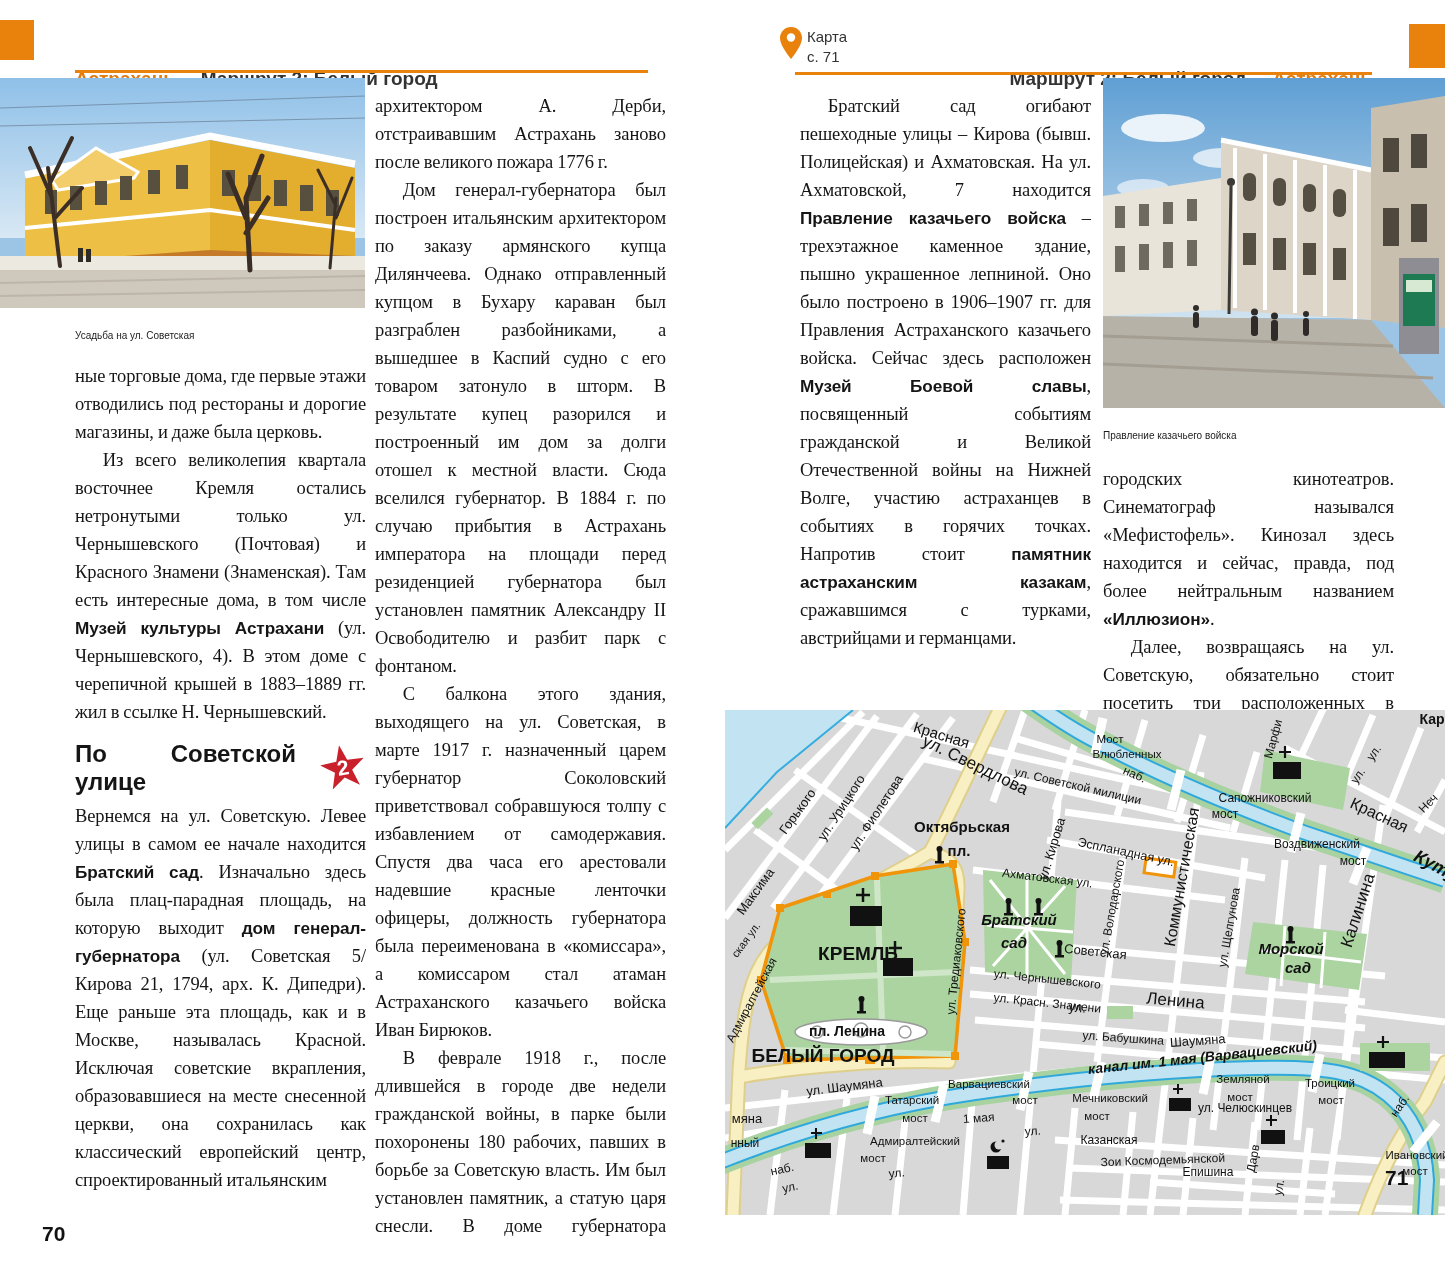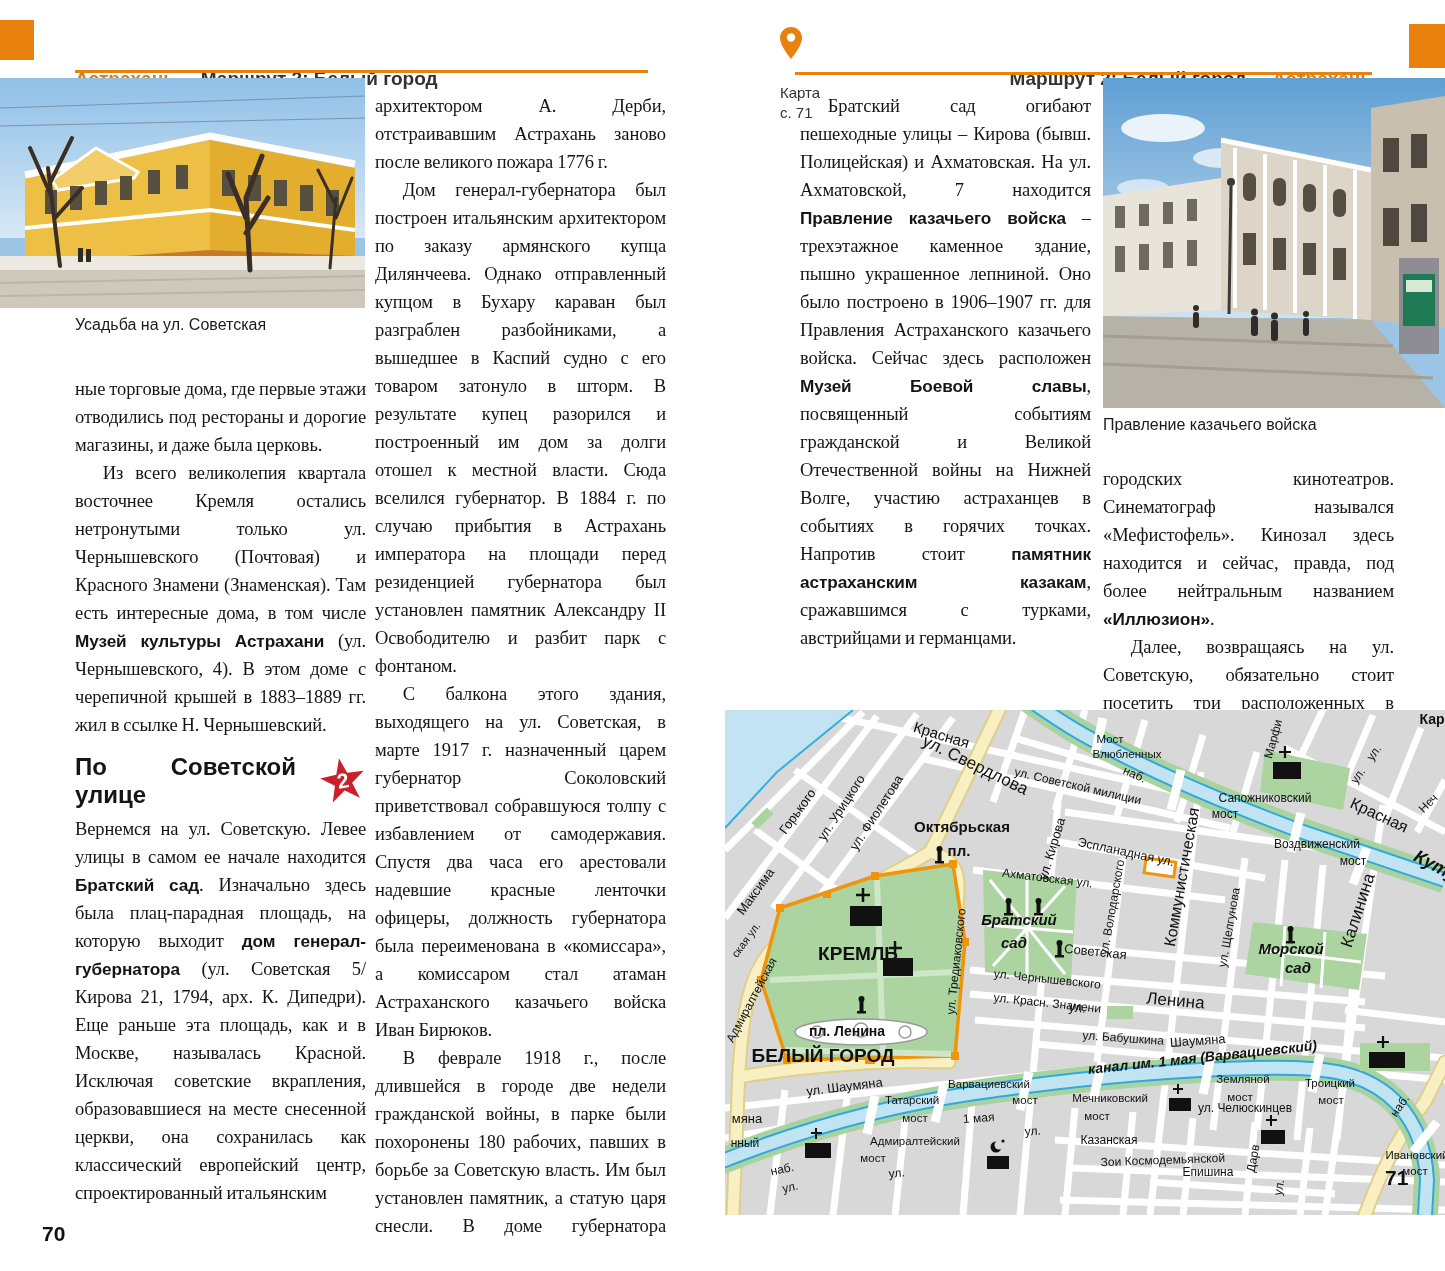--- a/index.html
+++ b/index.html
@@ -6,24 +6,24 @@
   .spread{position:relative;width:1445px;height:1271px;background:#fff;overflow:hidden;
           font-family:"Liberation Serif","DejaVu Serif",serif;color:#151515;}
   .corner{position:absolute;background:#e8820c;}
   .corner.tl{left:0;top:20px;width:34px;height:40px;}
   .corner.tr{right:0;top:24px;width:36px;height:44px;}
   .hdr{position:absolute;display:flex;gap:26px;align-items:baseline;
        font-family:"Liberation Sans",sans-serif;font-weight:700;font-size:19px;margin-top:28px;}
   .hdr .city{color:#e07b10;}
   .hdr .route{color:#333;}
   .rule{position:absolute;height:3px;background:#e8820c;}
-  .mapref{position:absolute;left:780px;top:27px;display:flex;gap:24px;align-items:flex-start;
-          font-family:"Liberation Sans",sans-serif;font-size:15px;color:#333;line-height:20px;flex-direction:column;}
+  .mapref{position:absolute;left:780px;top:27px;display:flex;gap:5px;align-items:flex-start;
+          font-family:"Liberation Sans",sans-serif;font-size:15px;color:#333;line-height:20px;}
   .photo{position:absolute;overflow:hidden;background:#9cc4e4;}
-  .caption{position:absolute;font-family:"Liberation Sans",sans-serif;font-size:16px;color:#1b1b1b;}
+  .caption{position:absolute;font-family:"Liberation Sans",sans-serif;font-size:10px;color:#1b1b1b;margin-top:14px;}
   .col{position:absolute;overflow:hidden;text-align:justify;font-size:18.5px;line-height:28px;
        letter-spacing:-0.1px;word-spacing:-0.5px;}
   .col p{margin:0;}
   .col p.ind{text-indent:1.5em;}
   .hl{font-family:"Liberation Sans",sans-serif;font-weight:700;font-size:0.93em;}
   .headrow{display:flex;align-items:center;gap:24px;margin:14px 0 6px 0;}
   .head{font-family:"Liberation Sans",sans-serif;font-weight:700;font-size:24px;letter-spacing:0;}
   .star{width:46px;height:46px;background:#c9202c;flex:0 0 46px;transform:rotate(-10deg);
         clip-path:polygon(50% 0%,62% 34%,98% 36%,69% 57%,80% 92%,50% 71%,20% 92%,31% 57%,2% 36%,38% 34%);
         display:flex;align-items:center;justify-content:center;
@@ -184,21 +184,21 @@
           <circle cx="171.5" cy="238" r="3.5"></circle>
         <rect x="200" y="240" width="6" height="18" rx="3"></rect>
           <circle cx="203" cy="236" r="3"></circle>
         <rect x="90" y="234" width="6" height="16" rx="3"></rect>
           <circle cx="93" cy="230" r="3"></circle>
       </g>
     </svg>
   </div>
   <div class="caption" style="left:1103px;top:416px;">Правление казачьего войска</div>
 
-  <div class="col" style="left:75px;top:362px;width:291px;height:882px;margin-top:13px;">
+  <div class="col" style="left:75px;top:362px;width:291px;height:882px;">
     <p>ные торговые дома, где первые этажи отводились под рестораны и дорогие магазины, и даже была церковь.</p>
     <p class="ind">Из всего великолепия квартала восточнее Кремля остались нетронутыми только ул. Чернышевского (Почтовая) и Красного Знамени (Знаменская). Там есть интересные дома, в том числе <b class="hl">Музей культуры Астрахани</b> (ул. Чернышевского, 4). В этом доме с черепичной крышей в 1883–1889 гг. жил в ссылке Н. Чернышевский.</p>
     <div class="headrow">
       <span class="head">По Советской улице</span>
       <span class="star">
           <span>2</span>
         </span>
     </div>
     <p>Вернемся на ул. Советскую. Левее улицы в самом ее начале находится <b class="hl">Братский сад</b>. Изначально здесь была плац-парадная площадь, на которую выходит <b class="hl">дом генерал-губернатора</b> (ул. Советская 5/Кирова 21, 1794, арх. К. Дипедри). Еще раньше эта площадь, как и в Москве, называлась Красной. Исключая советские вкрапления, образовавшиеся на месте снесенной церкви, она сохранилась как классический европейский центр, спроектированный итальянским</p>
   </div>

